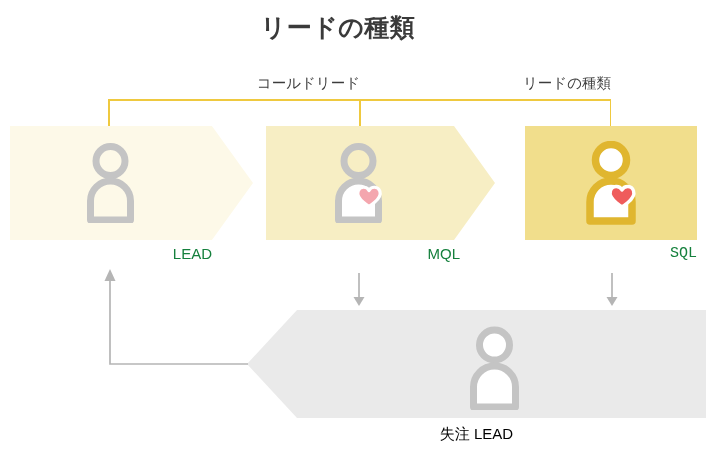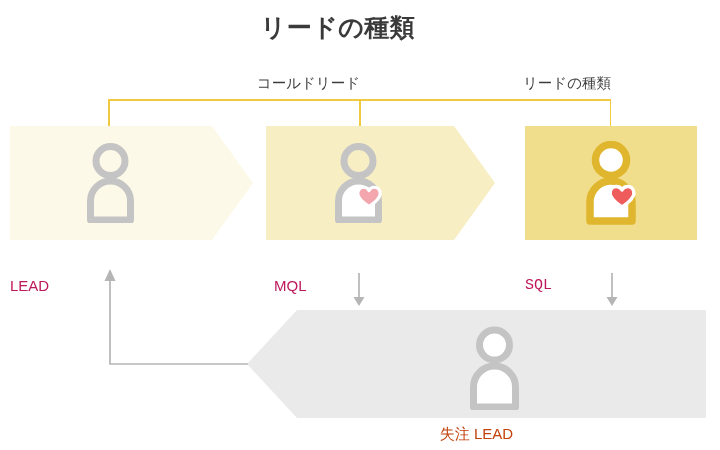--- a/index.html
+++ b/index.html
@@ -78,24 +78,23 @@
     height: 114px;
   }
   .stage-shape {
     position: absolute;
     inset: 0;
   }
   .stage-label {
     position: absolute;
     top: 245px;
     font-size: 15px;
-    color: #be185d;
-    text-align: left;
+    color: #15803d;
+    text-align: right;
     white-space: nowrap;
-    margin-top: 32px;
   }
 
   #stage-lead  { left: 10px;  width: 243px; }
   #stage-mql   { left: 266px; width: 229px; }
   #stage-sql   { left: 525px; width: 172px; }
 
   #stage-label-lead { left: 10px;  width: 202px; }
   #stage-label-mql  { left: 274px; width: 186px; }
   #stage-label-sql  { left: 525px; width: 172px; font-family: Liberation Mono, monospace; }
 
@@ -139,21 +138,21 @@
     background: #eaeaea;
     clip-path: polygon(10.9% 0, 100% 0, 100% 100%, 10.9% 100%, 0 50%);
   }
   #lost-label {
     position: absolute;
     left: 247px;
     top: 425px;
     width: 459px;
     text-align: center;
     font-size: 15px;
-    color: #c2410c;
+    color: #000000;
     white-space: nowrap;
   }
 
   
   #return-arrow {
     position: absolute;
     left: 96px;
     top: 266px;
     width: 160px;
     height: 104px;

